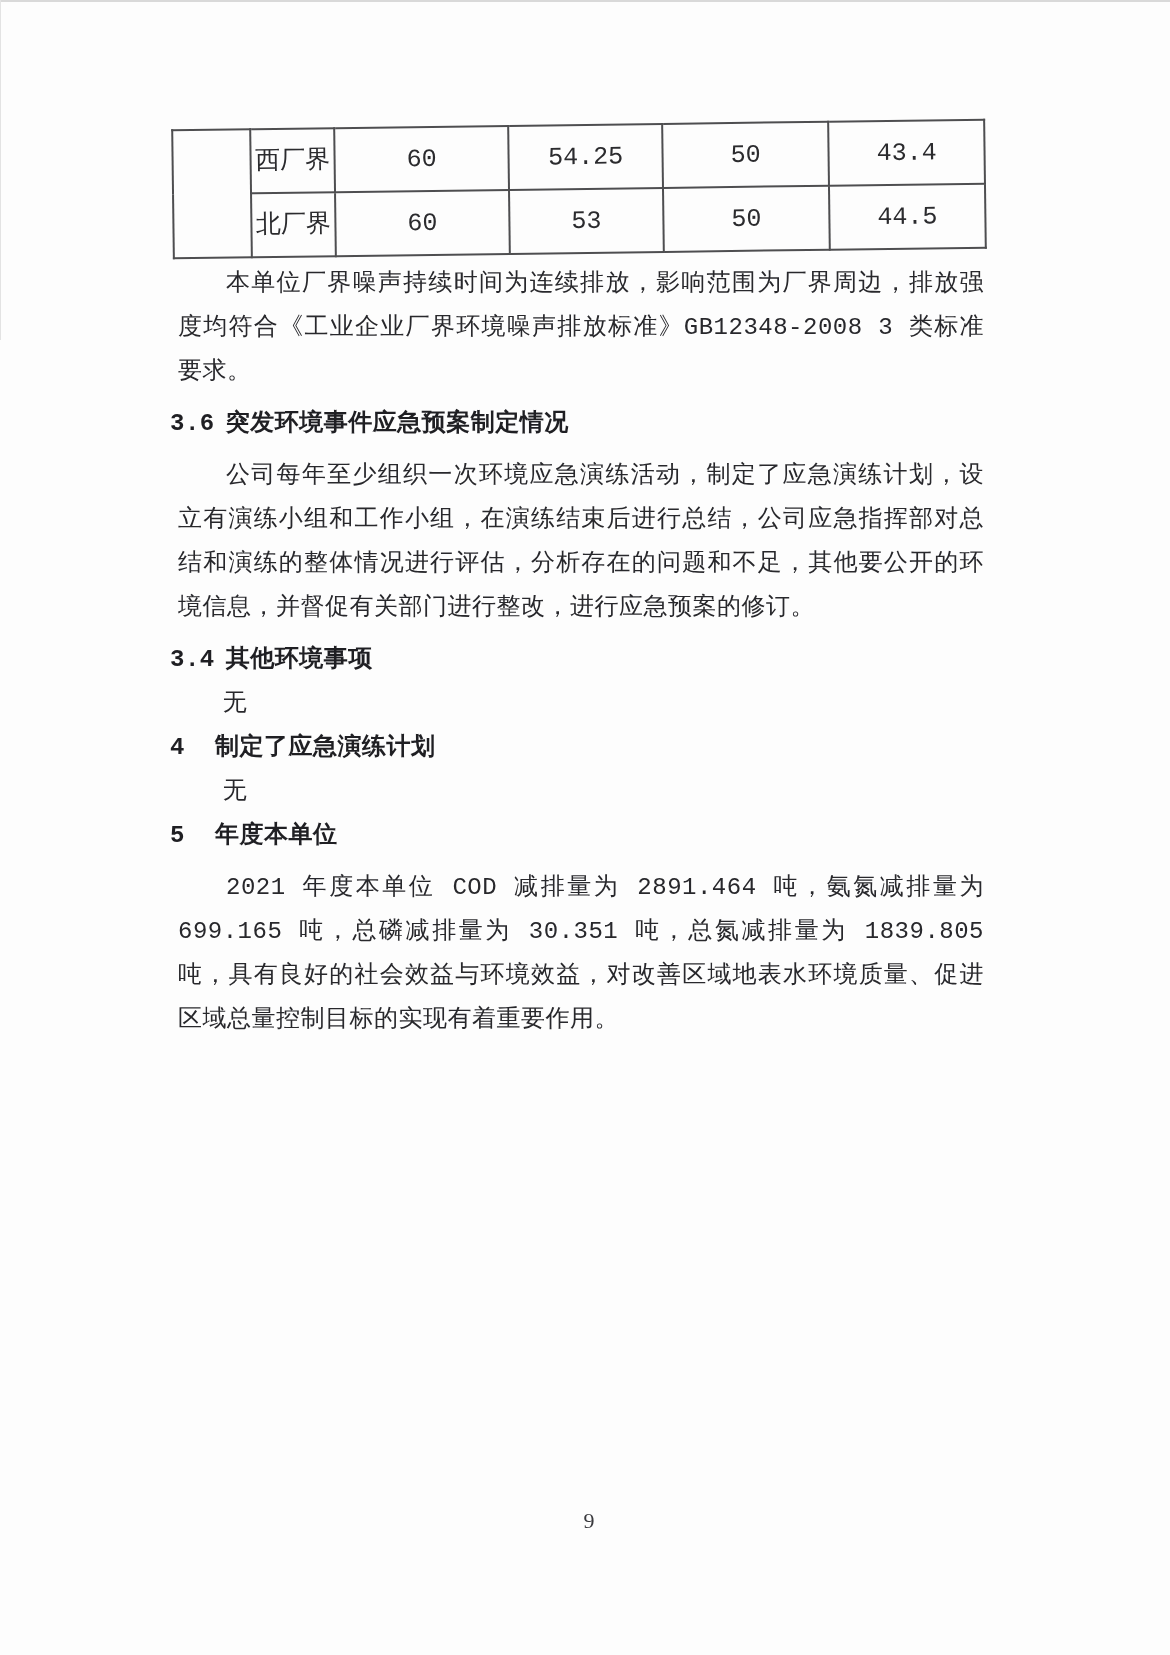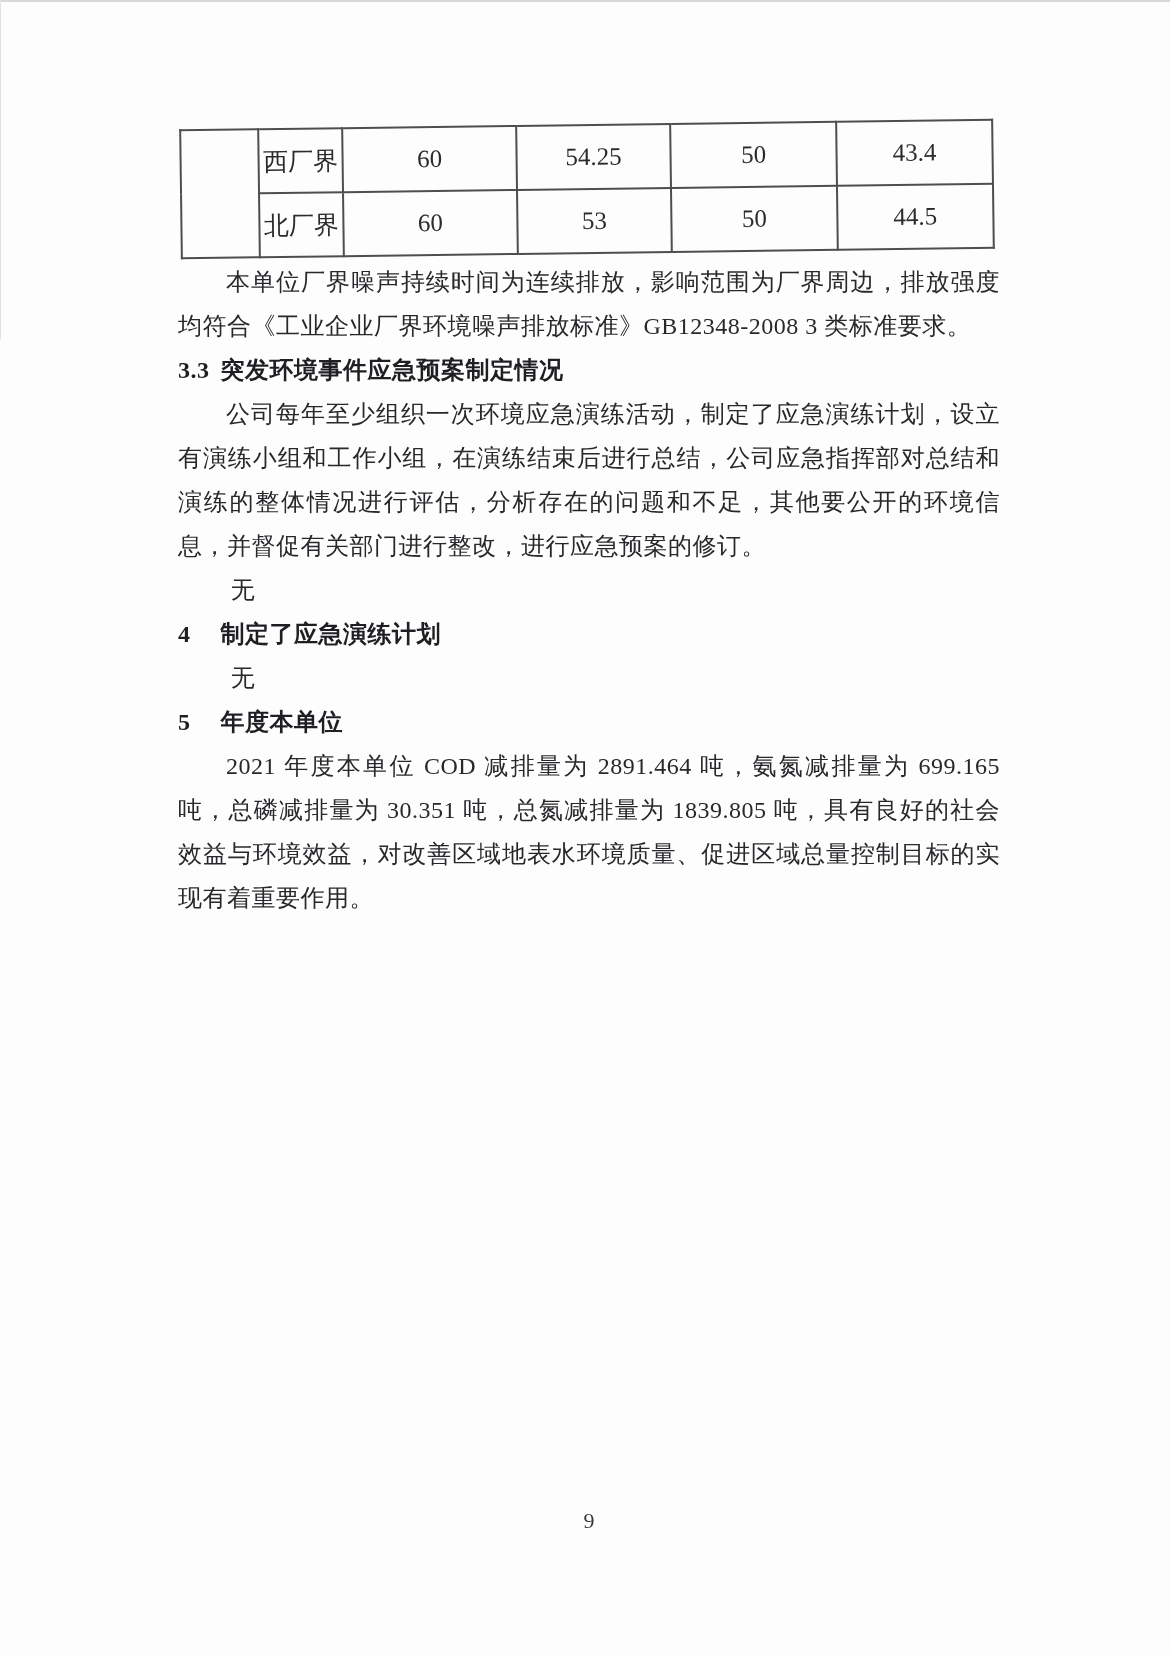--- a/index.html
+++ b/index.html
@@ -25,23 +25,24 @@
   }
   .scan-edge-left {
     position: absolute;
     top: 0; left: 0;
     width: 1px;
     height: 340px;
     background: #e3e3e3;
   }
   .content {
     position: absolute;
-    left: 178px;
+    left: 170px;
     top: 124px;
     width: 822px;
+    font-family: Liberation Mono, monospace;
   }
   table.noise {
     border-collapse: collapse;
     table-layout: fixed;
     width: 812px;
     transform: rotate(-0.75deg);
     transform-origin: 50% 50%;
     margin: 0 0 6px 2px;
   }
   table.noise td {
@@ -52,21 +53,21 @@
     color: #2b2b2e;
     height: 62px;
     padding: 0;
   }
   td.cell-label {
     font-size: 24px;
     line-height: 29px;
     padding: 2px 8px;
   }
   p.body-par {
-    margin: 0;
+    margin: 8px;
     font-size: 24px;
     line-height: 44px;
     letter-spacing: 0.5px;
     text-align: justify;
     text-indent: 2em;
     color: #28282c;
   }
   .none-line {
     margin: 0;
     font-size: 24px;
@@ -129,28 +130,32 @@
           <td>53</td>
           <td>50</td>
           <td>44.5</td>
         </tr>
       </tbody>
     </table>
 
     <p class="body-par">本单位厂界噪声持续时间为连续排放，影响范围为厂界周边，排放强度均符合《工业企业厂界环境噪声排放标准》GB12348-2008 3 类标准要求。</p>
 
     <div class="heading gap-narrow">
-      <span class="h-num">3.3</span>
+      <span class="h-num">3.6</span>
       <span class="h-title">突发环境事件应急预案制定情况</span>
     </div>
 
 
 
     <p class="body-par">公司每年至少组织一次环境应急演练活动，制定了应急演练计划，设立有演练小组和工作小组，在演练结束后进行总结，公司应急指挥部对总结和演练的整体情况进行评估，分析存在的问题和不足，其他要公开的环境信息，并督促有关部门进行整改，进行应急预案的修订。</p>
 
+    <div class="heading gap-narrow">
+      <span class="h-num">3.4</span>
+      <span class="h-title">其他环境事项</span>
+    </div>
 
     <p class="none-line">无</p>
 
     <div class="heading gap-wide">
       <span class="h-num">4</span>
       <span class="h-title">制定了应急演练计划</span>
     </div>
 
     <p class="none-line">无</p>
 

